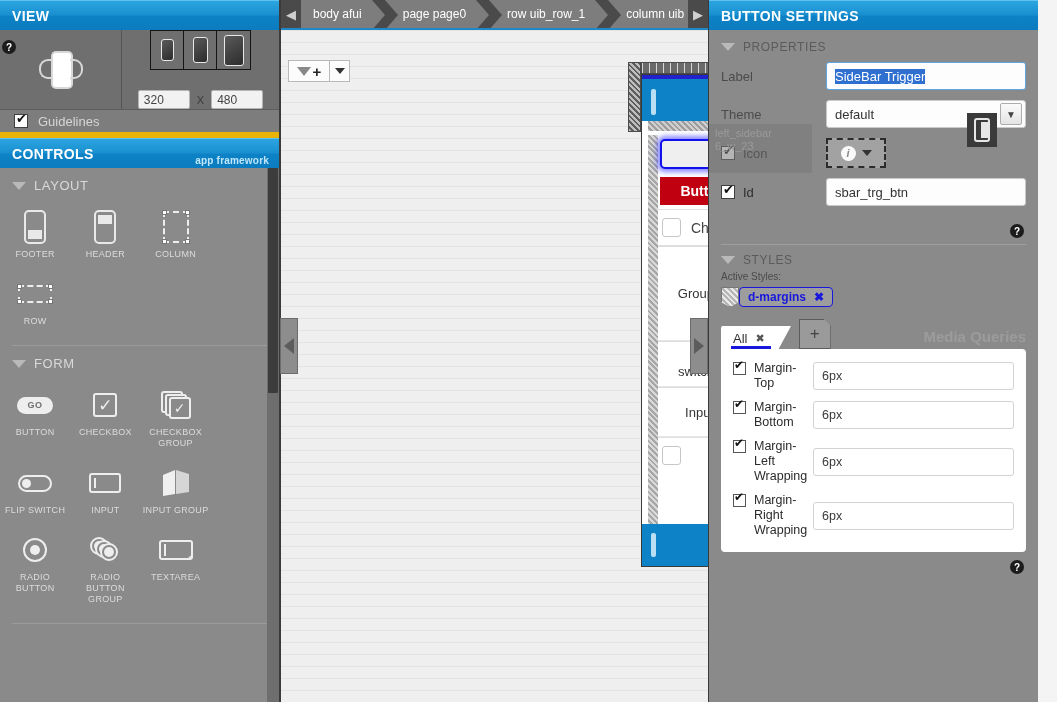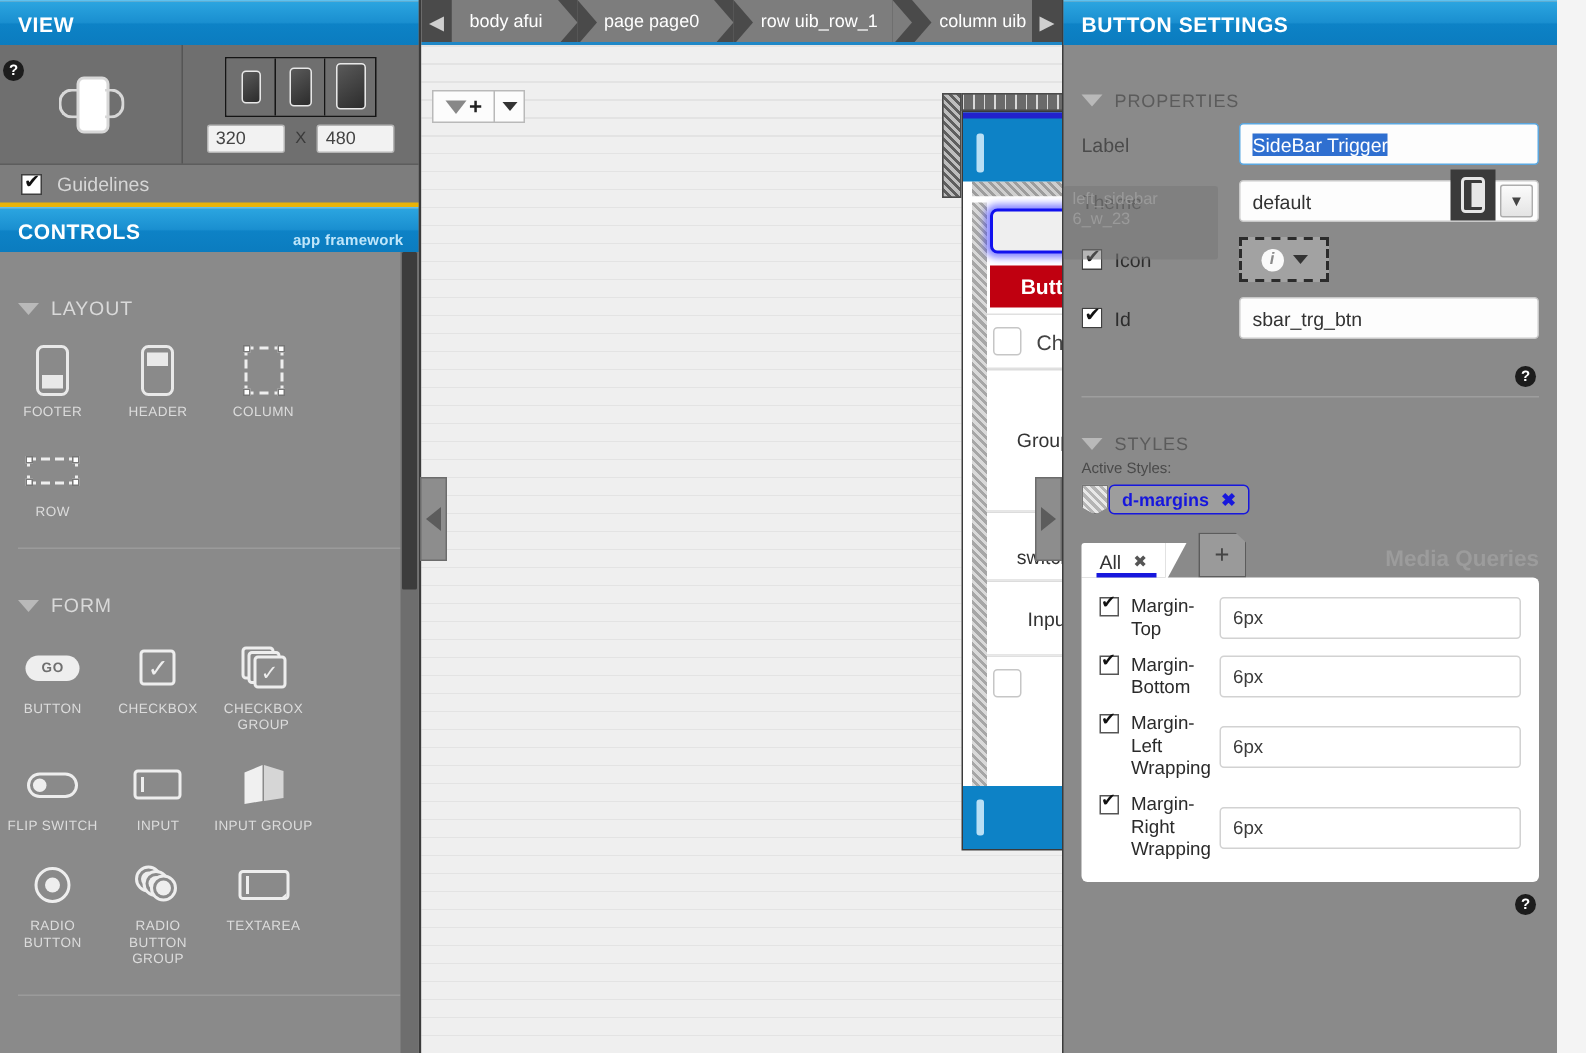--- a/index.html
+++ b/index.html
@@ -29,43 +29,43 @@
   .view-body { height:80px; background:#6f6f6f; display:flex; border-bottom:1px solid #5d5d5d; position:relative;}
   .view-left { width:122px; border-right:1px solid #555; display:flex; align-items:center; justify-content:center; }
   .rotate-ico { width:44px; height:44px; position:relative; }
   .rotate-ico .ph { position:absolute; left:12px; top:3px; width:22px; height:38px;
       border:2px solid #d8d8d8; border-radius:5px; background:#fff; }
   .rotate-ico .arc-l, .rotate-ico .arc-r {
       position:absolute; top:11px; width:13px; height:20px; border:2px solid #d8d8d8; }
   .rotate-ico .arc-l { left:0; border-right:none; border-radius:9px 0 0 9px; }
   .rotate-ico .arc-r { right:0; border-left:none; border-radius:0 9px 9px 0; }
 
-  .view-right { flex:1; display:flex; flex-direction:column; align-items:center; justify-content:center; gap:5px; }
+  .view-right { flex:1; display:flex; flex-direction:column; align-items:center; justify-content:space-between; gap:5px; }
   .dev-row { display:flex; border:1px solid #151515; }
   .dev-cell { width:33px; height:38px; background:#6f6f6f; border-right:1px solid #151515;
               display:flex; align-items:center; justify-content:center; }
   .dev-cell:last-child { border-right:none; }
   .dev-phone { background:linear-gradient(145deg,#5a5a5a,#2c2c2c); border:1.5px solid #e8e8e8; border-radius:3px; }
   .dev-s { width:13px; height:22px; }
   .dev-m { width:15px; height:26px; }
   .dev-l { width:20px; height:31px; }
   .dim-row { display:flex; align-items:center; gap:7px; font-size:12px; color:#555; }
   .dim-in { width:52px; height:19px; background:#f2f2f2; border:1px solid #b5b5b5;
             border-radius:2px; font-size:12px; color:#444; padding:0 5px;
             font-family:"Liberation Sans", sans-serif; }
   .dim-x { color:#3a3a3a; font-size:11px; }
 
   .guideline-row { height:28px; background:#7d7d7d; display:flex; align-items:center; gap:10px; padding:0 14px;
-                   border-bottom:3px solid #eab308; }
+                   border-bottom:6px solid #eab308; }
   .cbx { width:14px; height:14px; background:#fff; border:1px solid #3f3f3f; position:relative; flex:none; }
   .cbx.on::after { content:"✔"; position:absolute; left:1px; top:-3px; font-size:13px; color:#111; line-height:14px;}
   .glabel { color:#d6d6d6; font-size:13px; }
 
   .controls-scroll { flex:1; overflow:hidden; position:relative; background:#8a8a8a; }
-  .sect-title { display:flex; align-items:center; gap:8px; padding:10px 12px 4px 12px;margin-top:20px; }
+  .sect-title { display:flex; align-items:center; gap:8px; padding:10px 12px 4px 12px; }
   .caret { width:0;height:0;border-left:7px solid transparent;border-right:7px solid transparent;
            border-top:8px solid #b9b9b9; }
   .sect-title span { color:#d9d9d9; font-size:13px; letter-spacing:.6px; }
   .grid { display:flex; flex-wrap:wrap; padding:6px 0 4px 0; }
   .cell { width:70.25px; display:flex; flex-direction:column; align-items:center; gap:4px;
           padding:6px 2px 10px 2px; }
   .cell .lbl { color:#dcdcdc; font-size:9px; text-align:center; letter-spacing:.3px; line-height:11px; }
   .ibox { width:40px; height:36px; display:flex; align-items:center; justify-content:center; }
   .divider { height:1px; background:#9b9b9b; margin:4px 12px 0 12px; }
 

